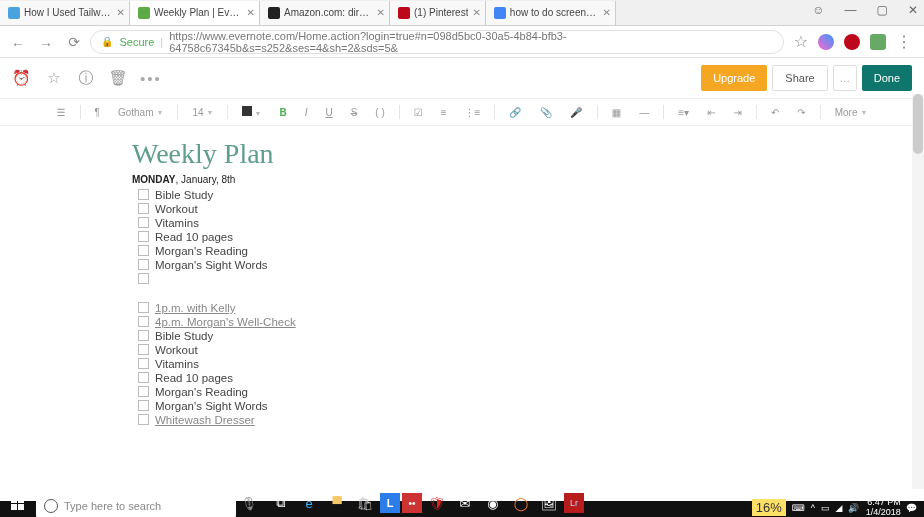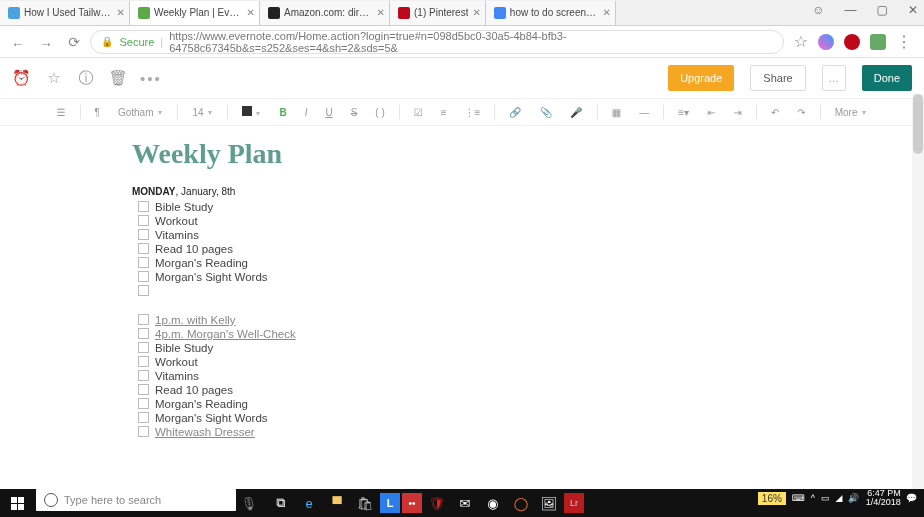--- a/index.html
+++ b/index.html
@@ -14,51 +14,51 @@
 .nav-btn{width:24px;height:24px;display:flex;align-items:center;justify-content:center;color:#888;font-size:14px;border-radius:12px}
 .addr{flex:1;display:flex;align-items:center;height:24px;border:1px solid #e0e0e0;border-radius:12px;padding:0 10px;font-size:11px;color:#555;gap:6px}
 .lock{color:#4caf50;font-size:10px}
 .secure{color:#4caf50;font-size:11px}
 .url{color:#777}
 .right-icons{display:flex;gap:10px;padding:0 6px;align-items:center}
 .ext-icon{width:16px;height:16px;display:inline-block}
 .app-toolbar{height:40px;display:flex;align-items:center;padding:0 12px;gap:12px}
 .tool-icon{width:20px;color:#999;font-size:15px;text-align:center}
 .dots{color:#aaa;letter-spacing:2px}
-.app-right{margin-left:auto;display:flex;gap:16px;align-items:center}
+.app-right{margin-left:auto;display:flex;gap:5px;align-items:center}
 .btn{height:26px;padding:0 12px;font-size:11px;border-radius:2px;display:flex;align-items:center;border:1px solid #ddd;background:#fff;color:#555}
 .btn-upgrade{background:#f5a623;color:#fff;border:none}
 .btn-done{background:#0f766e;color:#fff;border:none}
 .btn-small{width:24px;padding:0;justify-content:center;color:#aaa}
 .editor-toolbar{height:28px;display:flex;align-items:center;justify-content:center;border-top:1px solid #eee;border-bottom:1px solid #eee;font-size:10px;color:#999;gap:10px}
 .et-item{padding:0 4px}
 .et-sel{display:flex;align-items:center;gap:3px}
 .chev{font-size:7px;color:#bbb}
 .sep{width:1px;height:14px;background:#e5e5e5}
 .bold-active{color:#4caf50;font-weight:bold}
 .swatch{width:10px;height:10px;background:#333;display:inline-block;margin-right:2px}
 .content{padding:12px 132px;overflow:auto;height:calc(100% - 26px - 32px - 40px - 28px - 28px)}
-.note-title{font-family:Georgia,serif;color:#5f9e8f;font-size:28px;font-weight:bold;margin-bottom:16px}
+.note-title{font-family:Georgia,serif;color:#5f9e8f;font-size:28px;font-weight:normal;margin-bottom:4px}
 .day{margin-bottom:16px}
 .day-head{font-size:10px;color:#222;margin-bottom:3px}
 .day-head b{font-weight:bold}
 .task{display:flex;align-items:flex-start;gap:6px;font-size:11.5px;color:#444;padding:1px 0;margin-left:6px}
 .chk{width:11px;height:11px;border:1px solid #bbb;background:#fff;flex:0 0 11px}
 .link{color:#888;text-decoration:underline}
 .scrollbar{position:absolute;right:0;top:94px;width:12px;bottom:28px;background:#f4f4f4}
 .scroll-thumb{position:absolute;right:1px;top:0;width:10px;height:60px;background:#ccc;border-radius:5px}
-.taskbar{position:absolute;bottom:0;left:0;right:0;height:28px;background:#111;display:flex;align-items:flex-start;color:#fff}
+.taskbar{position:absolute;bottom:0;left:0;right:0;height:16px;background:#111;display:flex;align-items:flex-end;color:#fff}
 .start{width:34px;height:28px;display:flex;align-items:center;justify-content:center}
 .win-icon{display:grid;grid-template-columns:6px 6px;grid-template-rows:6px 6px;gap:1px}
 .win-icon span{background:#fff}
 .search-box{height:22px;width:200px;background:#fff;color:#888;font-size:11px;display:flex;align-items:center;padding:0 8px;gap:6px;border-radius:1px;margin-left:2px}
 .tb-icons{display:flex;align-items:center;gap:2px;margin-left:6px}
 .tb-icon{width:26px;height:28px;display:flex;align-items:center;justify-content:center;font-size:13px}
 .tb-right{margin-left:auto;display:flex;align-items:center;gap:6px;padding-right:6px;font-size:9px}
-.battery{background:#ffe066;color:#333;padding:1px 4px;font-size:10px}
+.battery{background:#ffe066;color:#333;padding:1px 4px;font-size:13px}
 .clock{text-align:right;line-height:1.05}
 .circ{width:14px;height:14px;border:1.5px solid #555;border-radius:50%;display:inline-block}
 </style>
 </head>
 <body>
 
 <div class="chrome-top" id="tab-strip">
 <div class="tab">
       <span class="favicon" style="background:#4aa3de"></span>
       <span class="tab-title">How I Used Tailwind to S</span>

